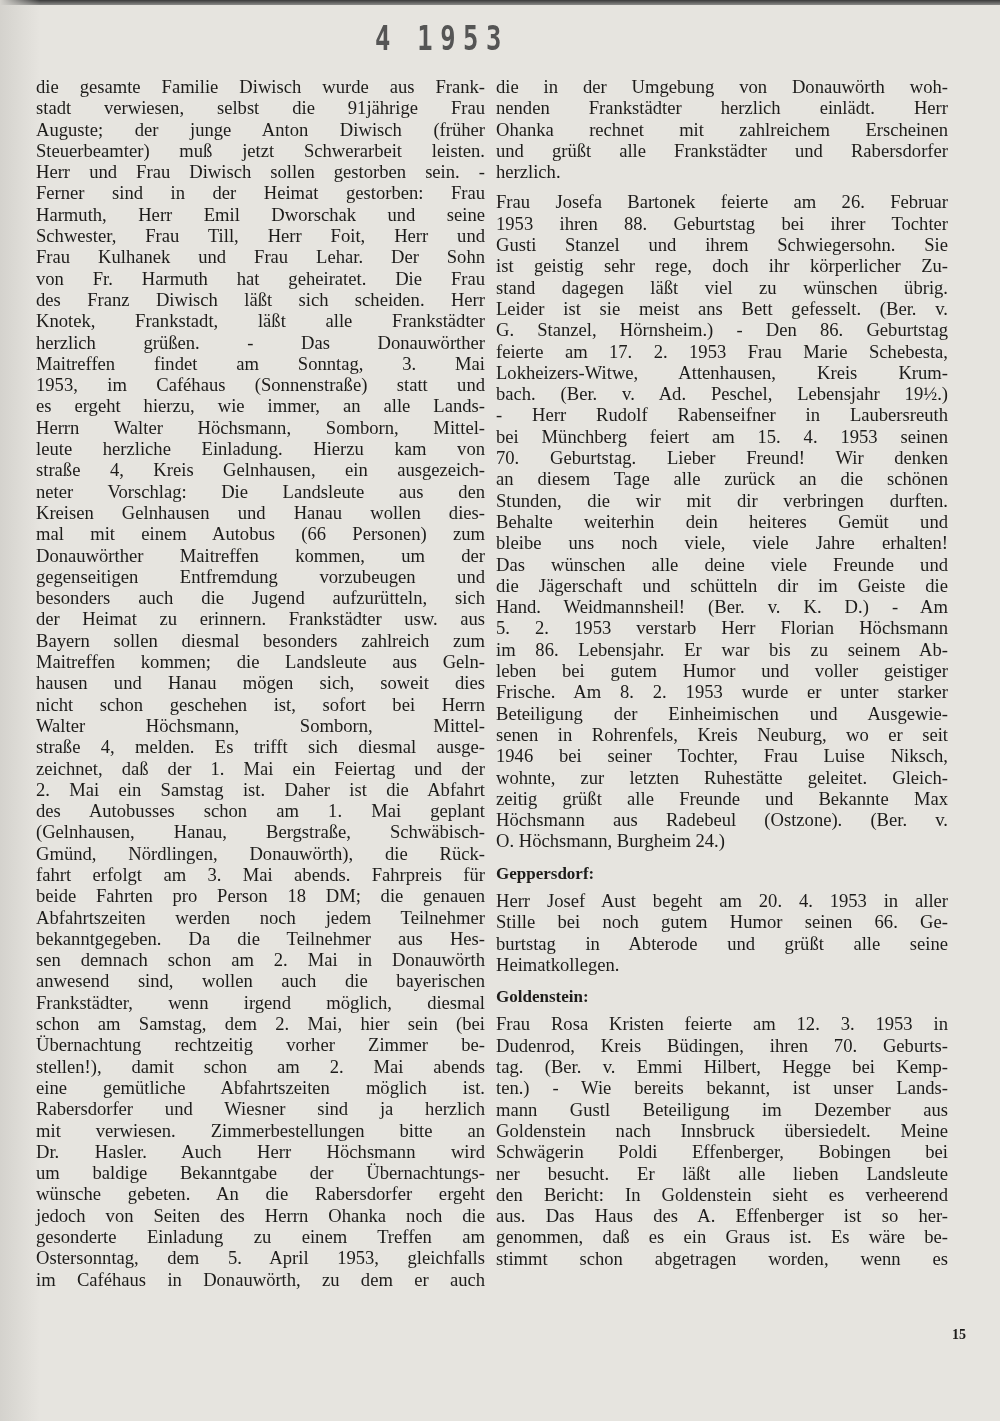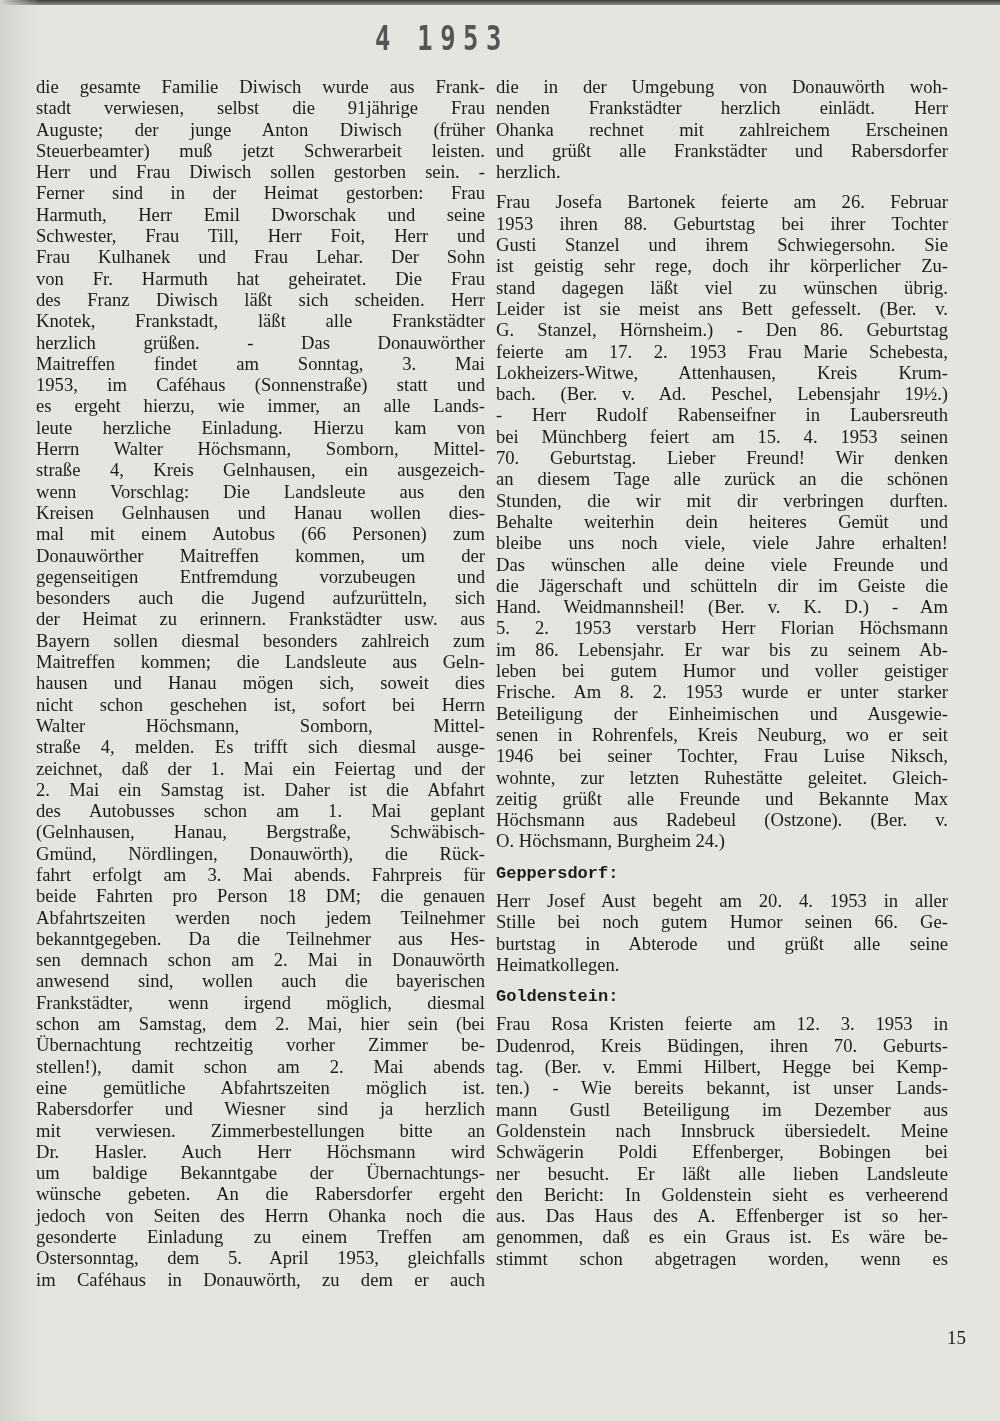--- a/index.html
+++ b/index.html
@@ -34,27 +34,27 @@
   .col-right { left: 496px; width: 452px; }
   .line {
     display: block; white-space: nowrap;
     text-align: justify; text-align-last: justify;
     height: 21.3px;
   }
   .line.last { text-align-last: left; }
   .para-gap { height: 9px; }
   .heading {
     display: block; font-weight: bold;
-    font-family: Liberation Mono, monospace;
+    font-family: Liberation Serif, serif;
     font-size: 17px; height: 21.3px; line-height: 21.3px;
     margin-top: 2px; margin-bottom: 6px;
   }
   .page-number {
     position: absolute; right: 34px; top: 1327px;
-    font-weight: normal; font-size: 19px; margin-left: 28px;
+    font-weight: bold; font-size: 14px; margin-left: 28px;
   }
 </style>
 </head>
 <body>
 
 <div class="topbar"></div>
 <div class="gutter-shade"></div>
 
 <div class="stamp">
   <span class="issue">4</span><span>1953</span>
@@ -70,24 +70,24 @@
     <span class="line">Harmuth, Herr Emil Dworschak und seine</span>
     <span class="line">Schwester, Frau Till, Herr Foit, Herr und</span>
     <span class="line">Frau Kulhanek und Frau Lehar. Der Sohn</span>
     <span class="line">von Fr. Harmuth hat geheiratet. Die Frau</span>
     <span class="line">des Franz Diwisch läßt sich scheiden. Herr</span>
     <span class="line">Knotek, Frankstadt, läßt alle Frankstädter</span>
     <span class="line">herzlich grüßen. - Das Donauwörther</span>
     <span class="line">Maitreffen findet am Sonntag, 3. Mai</span>
     <span class="line">1953, im Caféhaus (Sonnenstraße) statt und</span>
     <span class="line">es ergeht hierzu, wie immer, an alle Lands-</span>
+    <span class="line">Herrn Walter Höchsmann, Somborn, Mittel-</span>
     <span class="line">leute herzliche Einladung. Hierzu kam von</span>
-    <span class="line">Herrn Walter Höchsmann, Somborn, Mittel-</span>
     <span class="line">straße 4, Kreis Gelnhausen, ein ausgezeich-</span>
-    <span class="line">wenn Vorschlag: Die Landsleute aus den</span>
+    <span class="line">neter Vorschlag: Die Landsleute aus den</span>
     <span class="line">Kreisen Gelnhausen und Hanau wollen dies-</span>
     <span class="line">mal mit einem Autobus (66 Personen) zum</span>
     <span class="line">Donauwörther Maitreffen kommen, um der</span>
     <span class="line">gegenseitigen Entfremdung vorzubeugen und</span>
     <span class="line">besonders auch die Jugend aufzurütteln, sich</span>
     <span class="line">der Heimat zu erinnern. Frankstädter usw. aus</span>
     <span class="line">Bayern sollen diesmal besonders zahlreich zum</span>
     <span class="line">Maitreffen kommen; die Landsleute aus Geln-</span>
     <span class="line">hausen und Hanau mögen sich, soweit dies</span>
     <span class="line">nicht schon geschehen ist, sofort bei Herrn</span>

